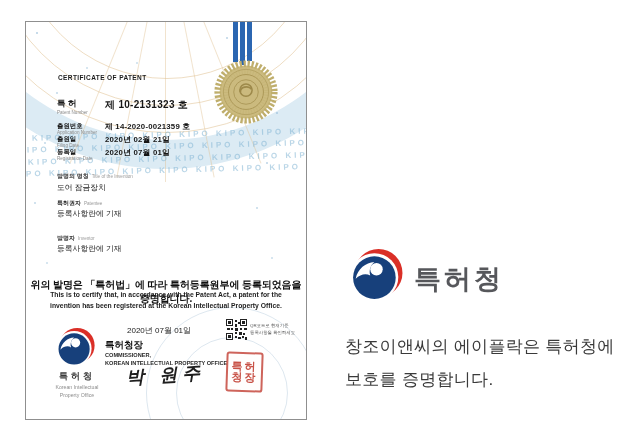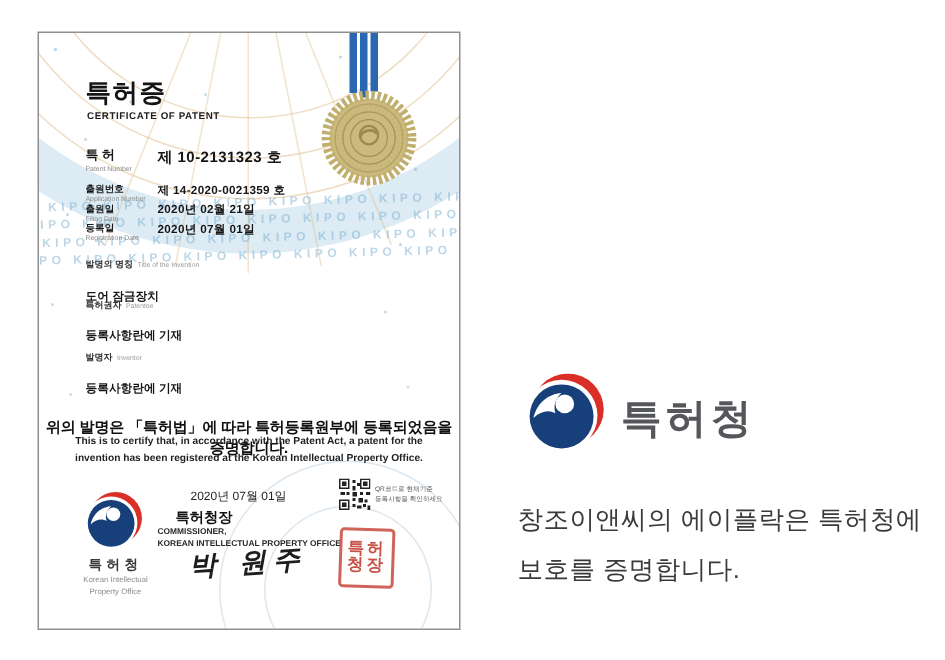--- a/index.html
+++ b/index.html
@@ -49,30 +49,30 @@
   .flabel{left:31px;font-weight:700;color:#1a1a1a;}
   .fsub{left:31px;font-size:4.6px;color:#8a8a8a;}
   .fvalue{left:79px;font-weight:700;color:#161616;}
   .big{font-size:8.6px;}
   .sm{font-size:6.4px;}
   .val-big{font-size:10px;letter-spacing:.3px;}
   .val{font-size:7.8px;letter-spacing:.2px;}
 
   .seclabel{left:31px;font-size:6px;font-weight:700;color:#333;}
   .seclabel .en{font-size:4.6px;font-weight:400;color:#999;margin-left:3px;}
-  .secvalue{left:31px;font-size:7.8px;font-weight:700;color:#161616;margin-top:10px;}
+  .secvalue{left:31px;font-size:7.8px;font-weight:400;color:#161616;}
 
   .stmt-ko{left:0;width:280px;top:256px;text-align:center;font-size:10px;font-weight:700;color:#101010;letter-spacing:-.1px;}
   .stmt-en{left:14px;width:252px;top:268px;text-align:center;font-size:6.8px;font-weight:700;color:#1e1e1e;line-height:1.6;}
 
   .issue-date{left:101px;top:303px;font-size:8px;color:#222;}
   .qr{left:200px;top:297px;width:21px;height:21px;}
   .qr-cap{left:224px;top:301px;font-size:4.4px;color:#555;line-height:1.5;}
 
-  .comm-ko{left:79px;top:317px;font-size:9.5px;font-weight:800;color:#111;margin-left:12px;}
+  .comm-ko{left:79px;top:317px;font-size:9.5px;font-weight:800;color:#111;}
   .comm-en{left:79px;top:330px;font-size:5.6px;font-weight:700;color:#2a2a2a;line-height:1.35;}
   .sig{left:100px;top:341px;font-size:18px;font-weight:800;font-style:italic;letter-spacing:5px;
        color:#1d1d1d;transform:rotate(-4deg);}
   .seal{left:200px;top:330px;width:33px;height:36px;border:2.5px solid rgba(194,61,50,.8);border-radius:3px;
         z-index:3;display:flex;flex-direction:column;align-items:center;justify-content:center;
         transform:rotate(2deg);background:rgba(255,245,243,.15);}
   .seal span{font-size:11px;line-height:11.5px;font-weight:800;letter-spacing:2px;color:rgba(192,58,46,.88);}
 
   .mini-logo{left:31px;top:306px;width:38px;height:38px;}
   .mini-ko{left:6px;top:348px;width:90px;text-align:center;font-size:9px;font-weight:600;letter-spacing:3px;color:#3a3a3a;}
@@ -130,21 +130,20 @@
       <circle cx="35" cy="35" r="28" fill="#cbba7e"></circle>
       <circle cx="35" cy="35" r="30" fill="none" stroke="#bfae6c" stroke-width="7" stroke-dasharray="2.4 1.8"></circle>
       <circle cx="35" cy="35" r="21.5" fill="none" stroke="#c3b273" stroke-width="5" stroke-dasharray="1 2" opacity="0.6"></circle>
       <circle cx="35" cy="35" r="24" fill="none" stroke="#b5a363" stroke-width="1"></circle>
       <circle cx="35" cy="35" r="18.5" fill="none" stroke="#aa9655" stroke-width="1"></circle>
       <circle cx="35" cy="35" r="13" fill="none" stroke="#a3904f" stroke-width="0.8"></circle>
       <circle cx="35" cy="33" r="6.5" fill="none" stroke="#9d894a" stroke-width="1.6"></circle>
       <path d="M29 35 a6.5 5 0 0 1 12 -3" fill="none" stroke="#9d894a" stroke-width="2"></path>
     </svg>
 
-    <div class="c cert-title">특허증</div>
     <div class="c cert-subtitle">CERTIFICATE OF PATENT</div>
 
     <div class="c flabel big" style="top:76px">특 허</div>
     <div class="c fsub" style="top:88px">Patent Number</div>
     <div class="c fvalue val-big" style="top:76px">제 10-2131323 호</div>
 
     <div class="c flabel sm" style="top:100px">출원번호</div>
     <div class="c fsub" style="top:108px">Application Number</div>
     <div class="c fvalue val" style="top:99px">제 14-2020-0021359 호</div>
 

